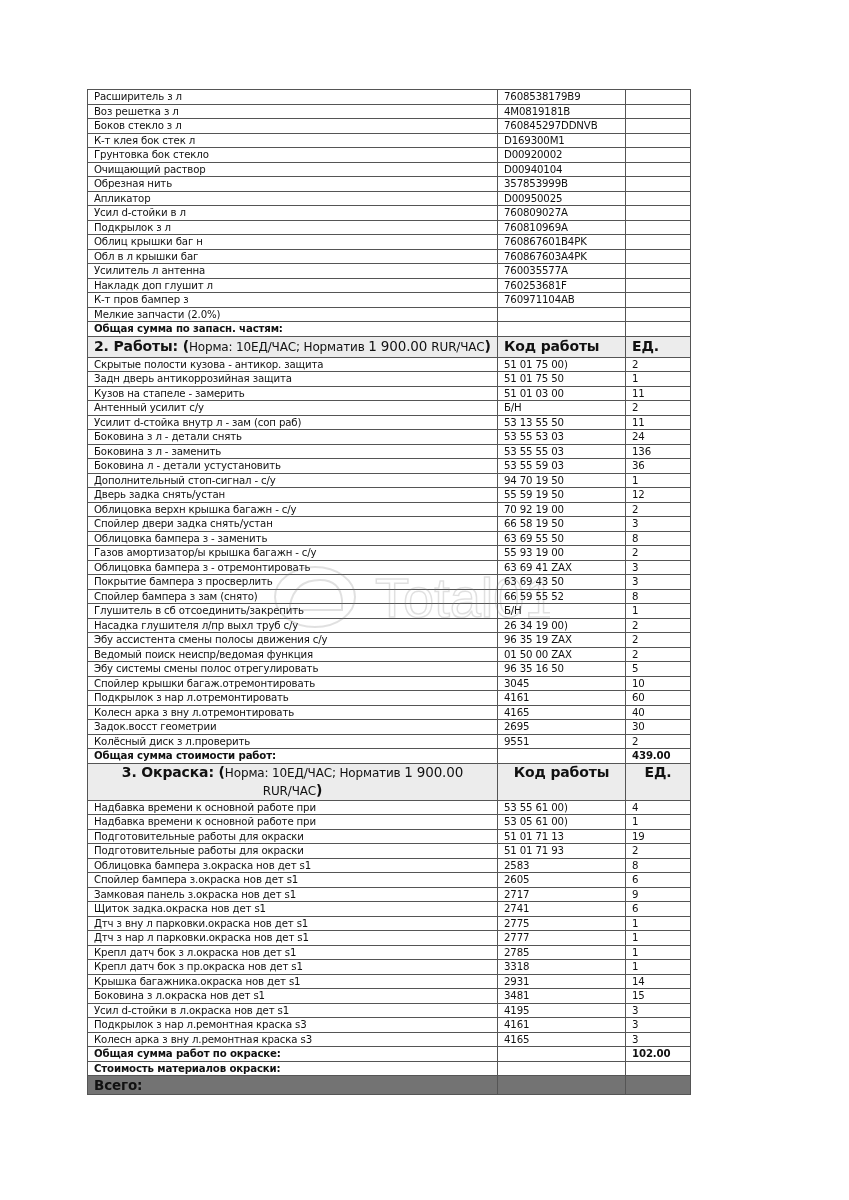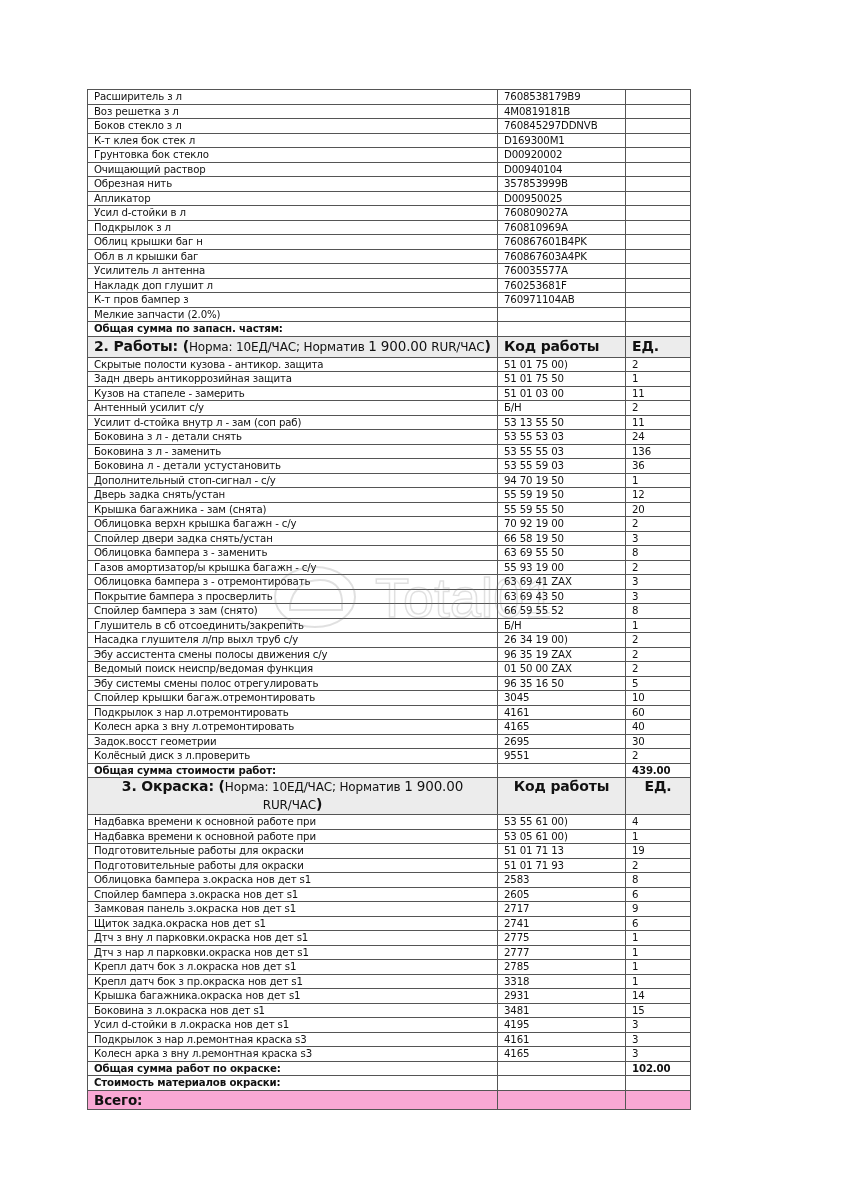--- a/index.html
+++ b/index.html
@@ -8,21 +8,21 @@
   table.est { position: absolute; left: 87px; top: 89px; width: 603px;
               border-collapse: collapse; table-layout: fixed; }
   table.est td { border: 1px solid #555; padding: 0 6px; font-size: 10.2px;
                  height: 13.5px; line-height: 13.5px; white-space: nowrap; overflow: hidden;
                  letter-spacing: -0.15px; }
   col.c1 { width: 410px; } col.c2 { width: 128px; } col.c3 { width: 65px; }
   tr.total td { font-weight: bold; margin-left: 16px; }
   tr.section td { background: #ececec; font-size: 14px; font-weight: bold; height: 19px; line-height: 19px; }
   tr.section td .norm { font-weight: normal; font-size: 12px; }
   tr.section.tall td { height: 34px; line-height: 17px; vertical-align: top; white-space: normal; text-align: center; }
-  tr.grand td { background: #f9a8d4; font-size: 13.5px; font-weight: bold; height: 18px; line-height: 18px; }
+  tr.grand td { background: #737373; font-size: 13.5px; font-weight: bold; height: 18px; line-height: 18px; }
   .watermark { position: absolute; left: 270px; top: 555px; width: 280px; height: 80px;
                pointer-events: none; opacity: 0.22; }
 </style>
 </head>
 <body>
 
 <table class="est">
   <colgroup>
       <col class="c1">
       <col class="c2">
@@ -169,25 +169,20 @@
         <td>Дополнительный стоп-сигнал - с/у</td>
         <td>94 70 19 50</td>
         <td>1</td>
       </tr>
       <tr>
         <td>Дверь задка снять/устан</td>
         <td>55 59 19 50</td>
         <td>12</td>
       </tr>
       <tr>
-        <td>Крышка багажника - зам  (снята)</td>
-        <td>55 59 55 50</td>
-        <td>20</td>
-      </tr>
-      <tr>
         <td>Облицовка верхн крышка багажн - с/у</td>
         <td>70 92 19 00</td>
         <td>2</td>
       </tr>
       <tr>
         <td>Спойлер двери задка снять/устан</td>
         <td>66 58 19 50</td>
         <td>3</td>
       </tr>
       <tr>

